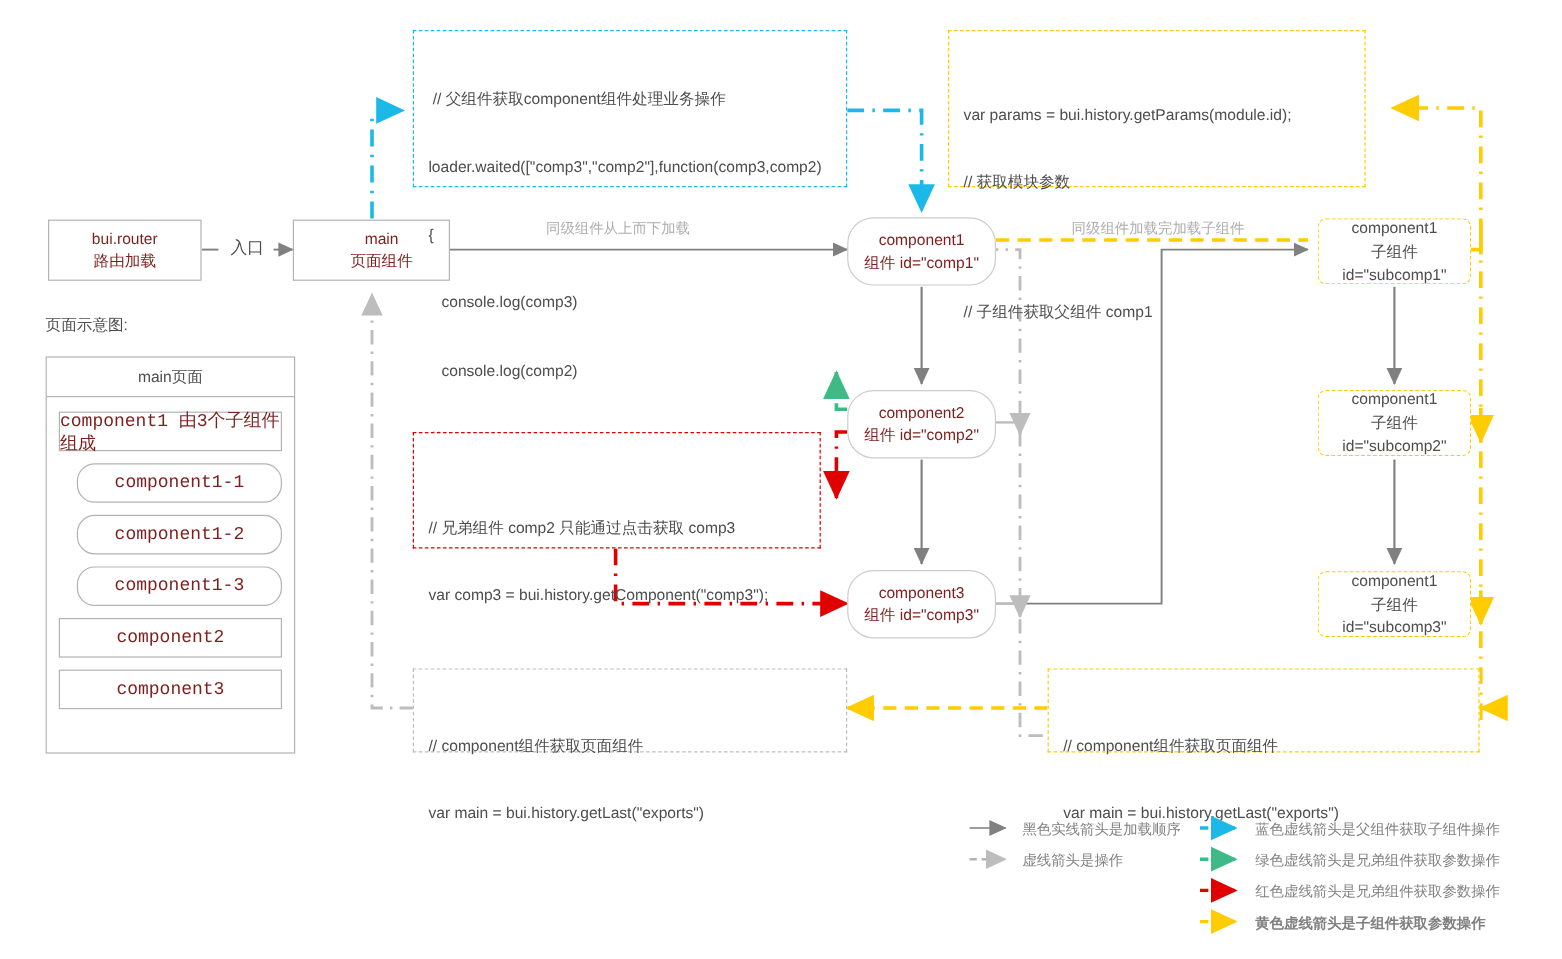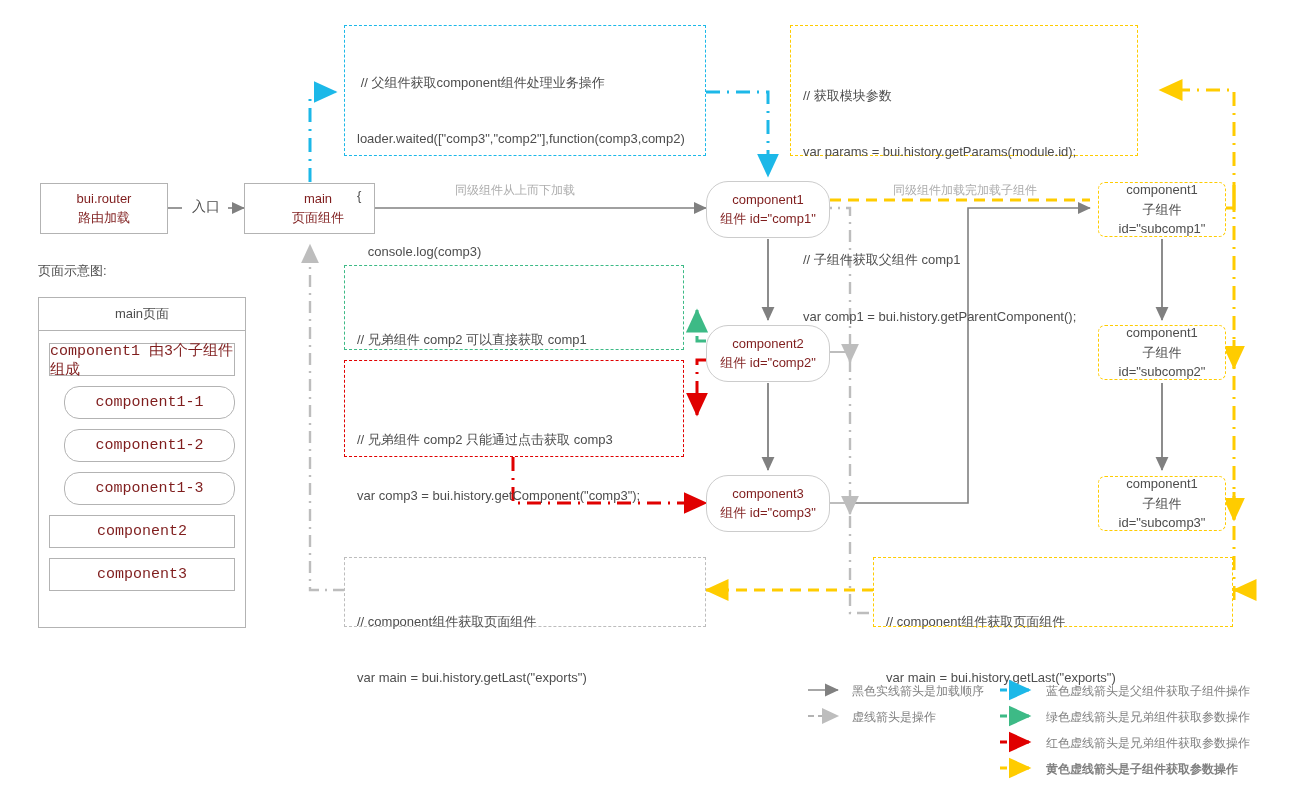--- a/index.html
+++ b/index.html
@@ -184,31 +184,26 @@
   <div class="codebox db-blue" style="left:344px;top:25px;width:362px;height:131px;">
     <span class="codeline"> // 父组件获取component组件处理业务操作</span>
     <span class="codeline">loader.waited(["comp3","comp2"],function(comp3,comp2)</span>
     <span class="codeline">{</span>
     <span class="codeline">   console.log(comp3)</span>
     <span class="codeline">   console.log(comp2)</span>
     <span class="codeline"> })</span>
   </div>
 
   <div class="codebox db-yellow" style="left:790px;top:25px;width:348px;height:131px;padding-top:23px;">
+    <span class="codeline">var params = bui.history.getParams(module.id);</span>
     <span class="codeline">// 获取模块参数</span>
-    <span class="codeline">var params = bui.history.getParams(module.id);</span>
     <span class="codeline" style="height:14px;"> </span>
     <span class="codeline">// 子组件获取父组件 comp1</span>
-    <span class="codeline">var comp1 = bui.history.getParentComponent();</span>
-  </div>
-
-  <div class="codebox db-green" style="left:344px;top:265px;width:340px;height:85px;padding-top:27px;">
-    <span class="codeline">// 兄弟组件 comp2 可以直接获取 comp1</span>
-    <span class="codeline">var comp1 = bui.history.getComponent("comp1");</span>
-  </div>
+  </div>
+
 
   <div class="codebox db-red" style="left:344px;top:360px;width:340px;height:97px;padding-top:32px;">
     <span class="codeline">// 兄弟组件 comp2 只能通过点击获取 comp3</span>
     <span class="codeline">var comp3 = bui.history.getComponent("comp3");</span>
   </div>
 
   <div class="codebox db-gray" style="left:344px;top:557px;width:362px;height:70px;padding-top:17px;">
     <span class="codeline">// component组件获取页面组件</span>
     <span class="codeline">var main = bui.history.getLast("exports")</span>
   </div>

